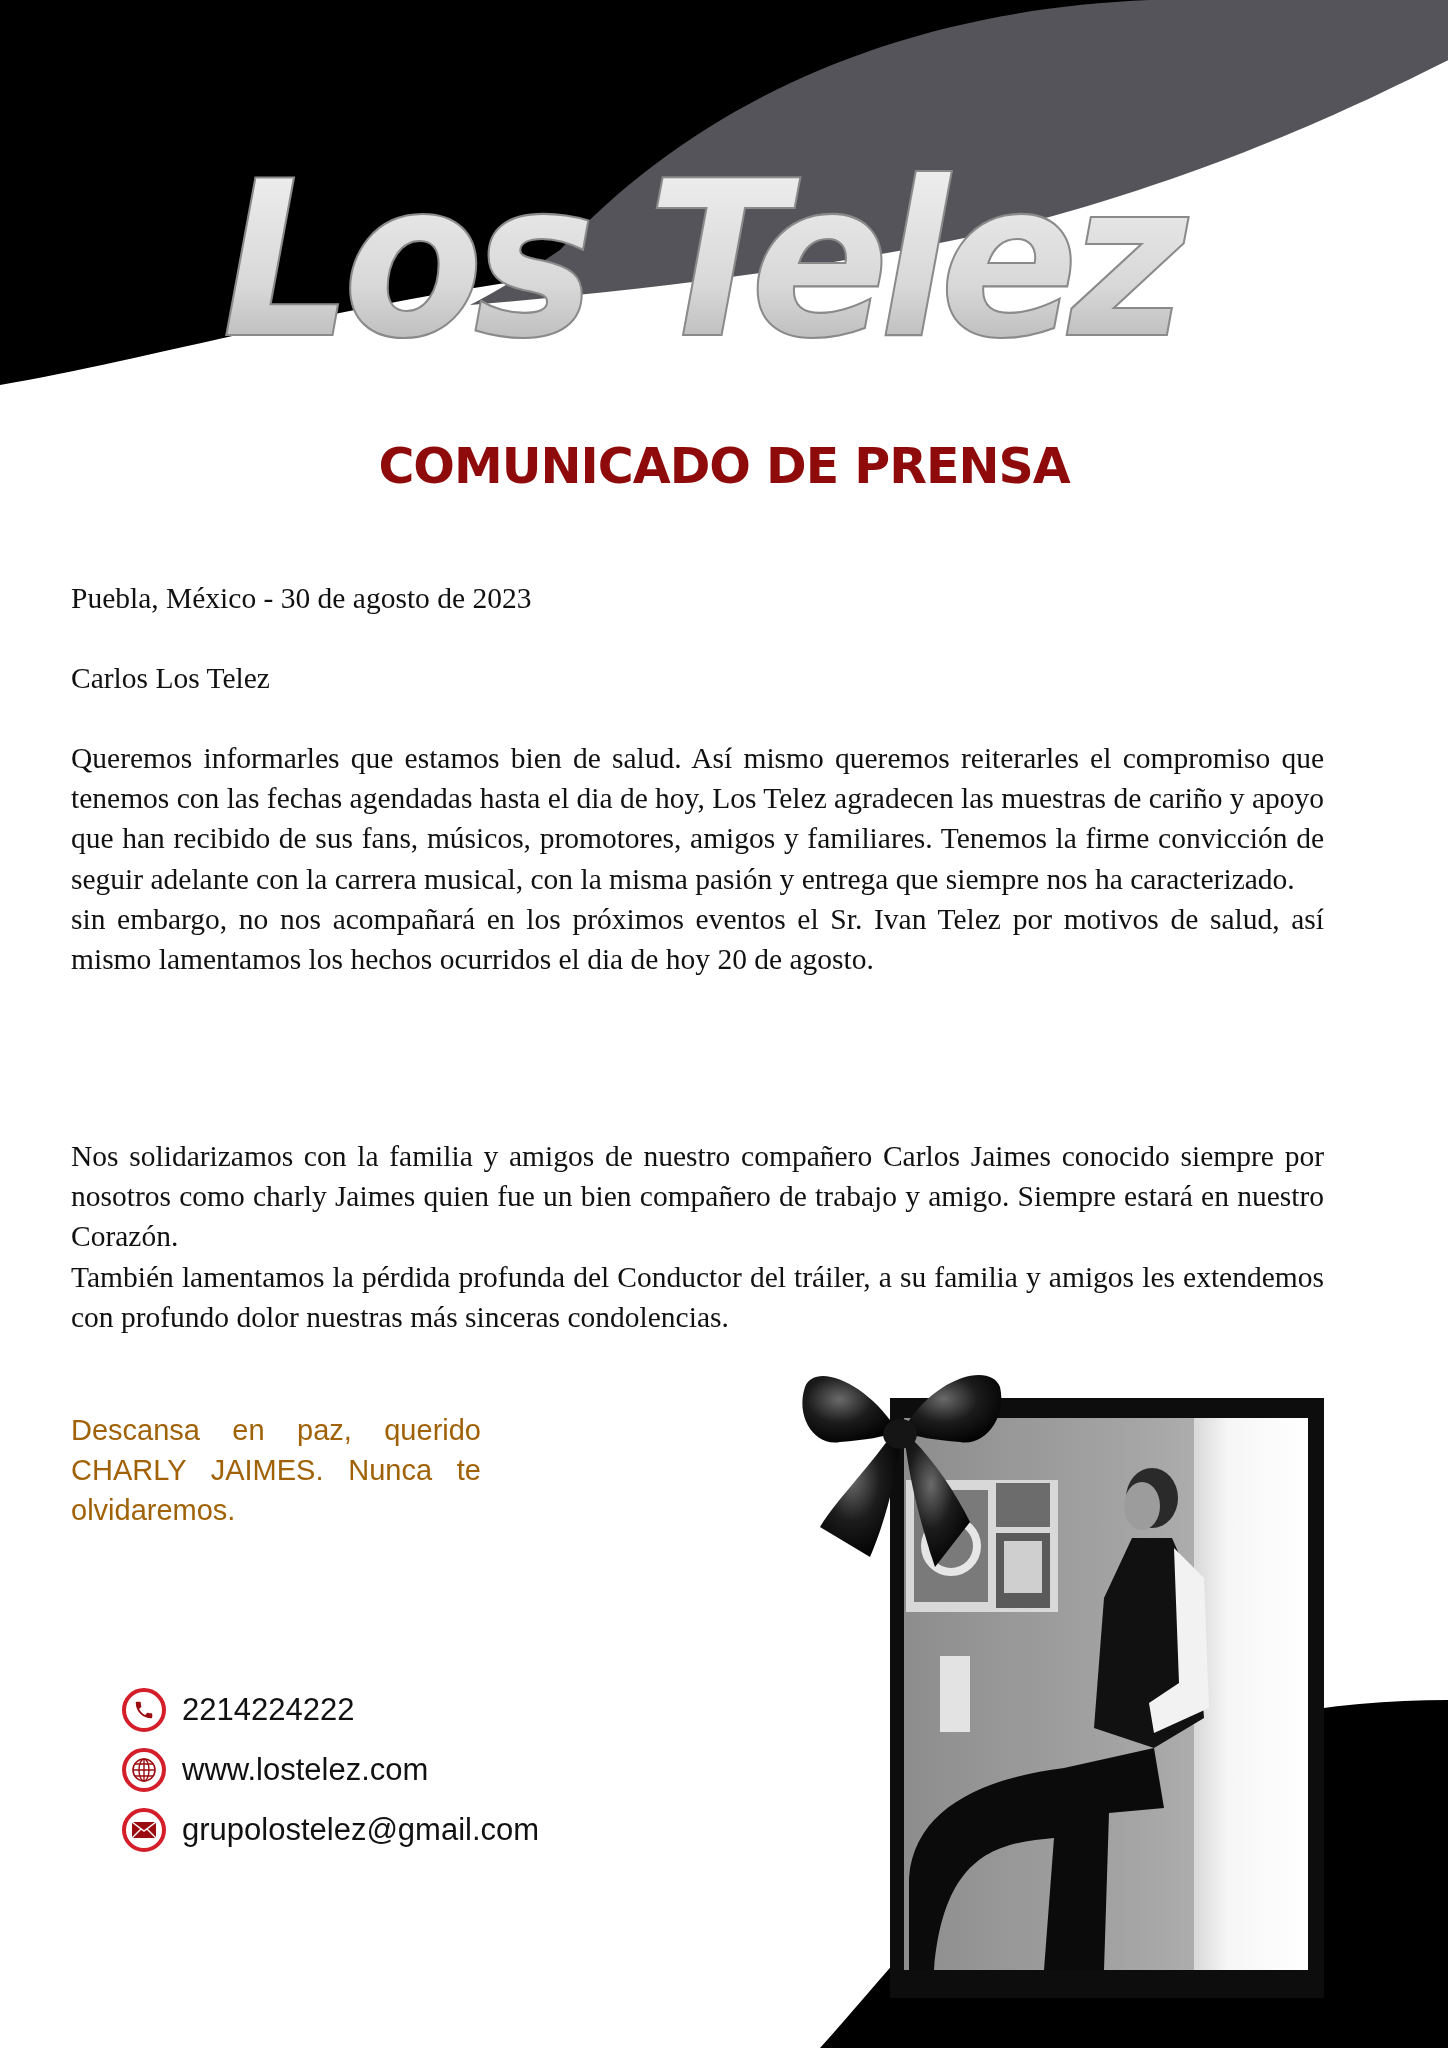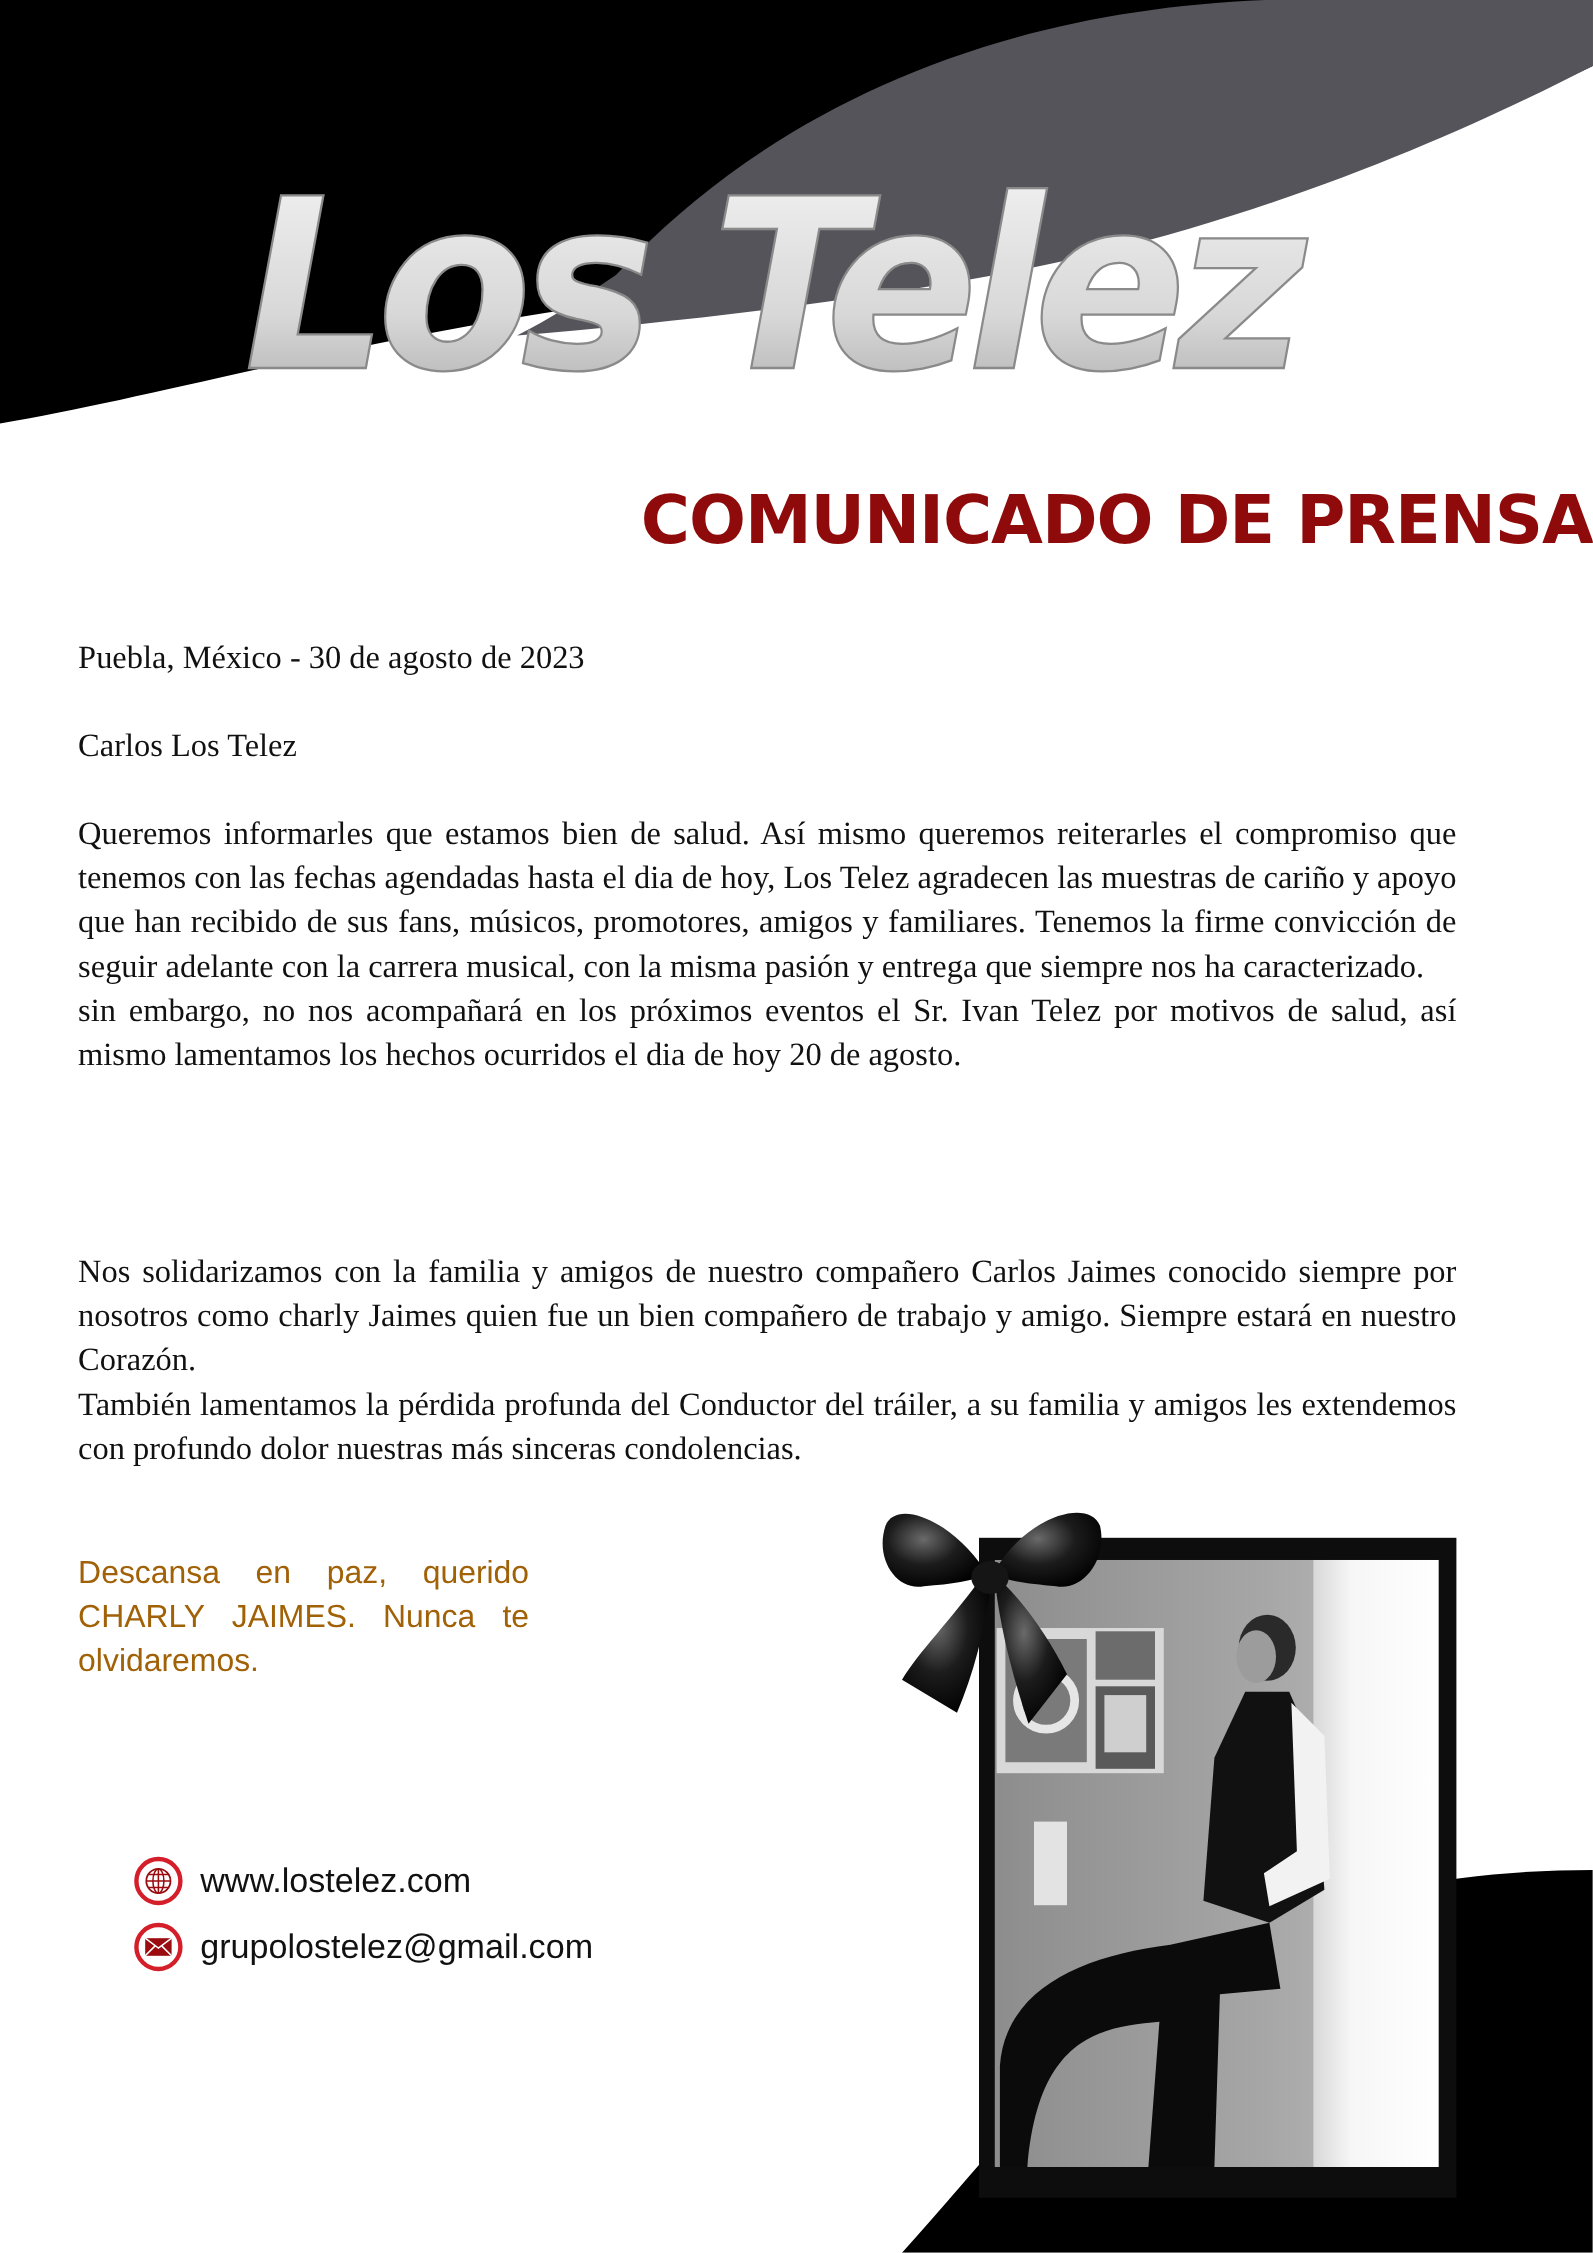--- a/index.html
+++ b/index.html
@@ -1,19 +1,19 @@
 <!DOCTYPE html>
 <html><head>
 <meta charset="utf-8">
 <style>
   html, body { margin:0; padding:0; }
   body { width:1448px; height:2048px; position:relative; overflow:hidden; background:#ffffff; font-family:"Liberation Sans", "DejaVu Sans", sans-serif; color:#111; }
   .bg-svg { position:absolute; left:0; top:0; width:1448px; height:2048px; }
   .logo { position:absolute; left:150px; top:130px; width:1100px; height:240px; }
-  .title { position:absolute; left:0; top:438px; width:1448px; text-align:right; font-family:"DejaVu Sans", sans-serif; font-weight:bold; font-size:61px; letter-spacing:-1px; color:#8f0a0a; }
+  .title { position:absolute; left:0; top:438px; width:1448px; text-align:center; font-family:"DejaVu Sans", sans-serif; font-weight:bold; font-size:49px; letter-spacing:-1px; color:#8f0a0a; }
   .text { position:absolute; left:71px; width:1253px; font-size:29.5px; line-height:40.2px; color:#111; font-family:Liberation Serif, serif; }
   .justify { text-align:justify; }
   .dateline { top:578px; }
   .group { top:658px; }
   .p1 { top:738px; }
   .p2 { top:1136px; }
   .rip { position:absolute; left:71px; top:1410px; width:410px; font-size:29px; line-height:40px; color:#a16207; text-align:justify; text-align-last:left; }
   .contacts { position:absolute; left:122px; top:1680px; }
   .contact { display:flex; align-items:center; height:60px; }
   .icon-circle { width:44px; height:44px; border:4px solid #d41f2a; border-radius:50%; box-sizing:border-box; display:flex; align-items:center; justify-content:center; margin-right:16px; }
@@ -55,20 +55,28 @@
 </div>
 
 <div class="text justify p2">
   <div>Nos solidarizamos con la familia y amigos de nuestro compañero  Carlos Jaimes conocido siempre por nosotros como charly Jaimes quien fue un bien compañero de trabajo y amigo. Siempre estará en nuestro Corazón.</div>
   <div>También  lamentamos la pérdida profunda del Conductor del tráiler, a su familia y amigos les extendemos con profundo dolor nuestras más sinceras condolencias.</div>
 </div>
 
 <div class="rip">Descansa en paz, querido CHARLY JAIMES. Nunca te olvidaremos.</div>
 
 <div class="contacts">
+  <div class="contact">
+    <span class="icon-circle">
+      <svg width="22" height="22" viewBox="0 0 24 24">
+          <path d="M6.6 10.8c1.4 2.8 3.8 5.1 6.6 6.6l2.2-2.2c.3-.3.7-.4 1-.2 1.1.4 2.3.6 3.6.6.6 0 1 .4 1 1V20c0 .6-.4 1-1 1C10.6 21 3 13.4 3 4c0-.6.4-1 1-1h3.5c.6 0 1 .4 1 1 0 1.3.2 2.5.6 3.6.1.3 0 .7-.2 1L6.6 10.8z" fill="#9a0c10"></path>
+        </svg>
+    </span>
+    <span class="contact-text">2214224222</span>
+  </div>
   <div class="contact">
     <span class="icon-circle">
       <svg width="26" height="26" viewBox="0 0 26 26">
           <circle cx="13" cy="13" r="11" fill="none" stroke="#9a0c10" stroke-width="1.6"></circle>
           <ellipse cx="13" cy="13" rx="5" ry="11" fill="none" stroke="#9a0c10" stroke-width="1.4"></ellipse>
           <path d="M2 13 H24 M4 7 H22 M4 19 H22 M13 2 V24" stroke="#9a0c10" stroke-width="1.4"></path>
         </svg>
     </span>
     <span class="contact-text">www.lostelez.com</span>
   </div>

